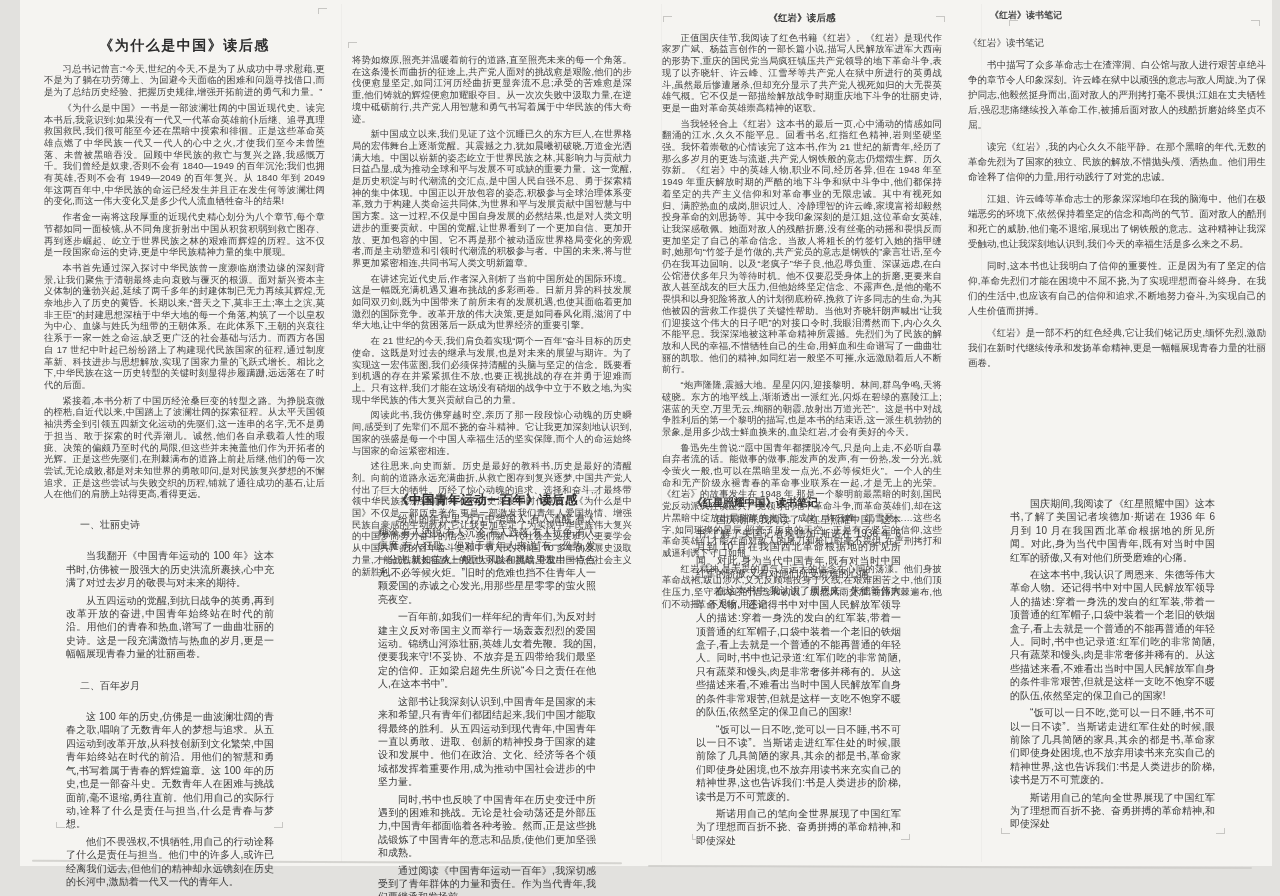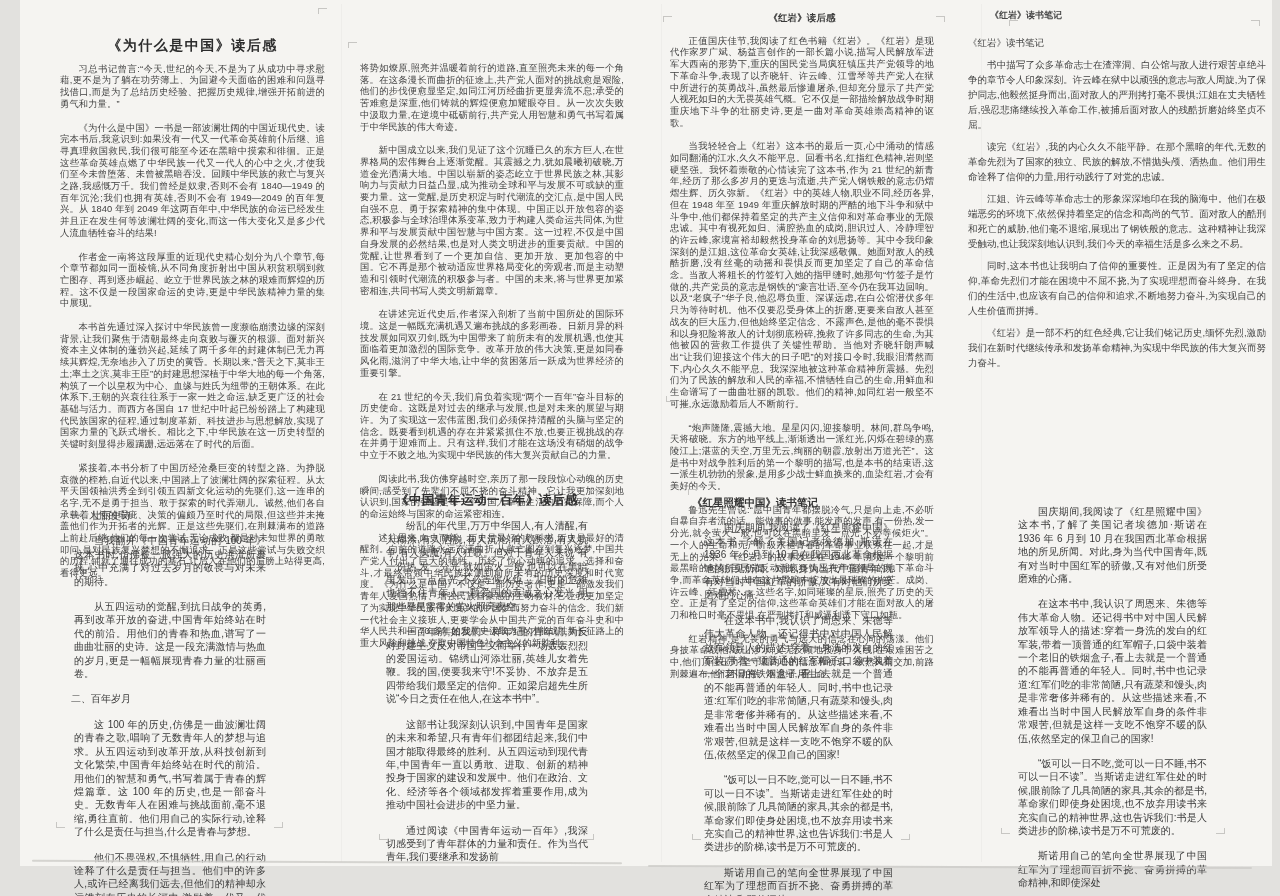--- a/index.html
+++ b/index.html
@@ -9,23 +9,23 @@
     background:#e2e1de;
     font-family:"Liberation Sans","DejaVu Sans",sans-serif;
     color:#3d3d3d;
   }
   .sheet {
     position:absolute; left:20px; top:0; width:1252px; height:866px;
     background:#f5f4f1;
   }
   .seam { position:absolute; top:4px; height:858px; width:1px; background:rgba(120,120,118,0.05); }
   .col { position:absolute; text-align:justify; }
-  .col p.para { text-indent:2em; margin:12px; }
+  .col p.para { text-indent:2em; margin:4px; }
   .col p.cont { text-indent:0; }
-  .col p.heading { text-indent:0; margin:9px; }
+  .col p.heading { text-indent:0; margin:18px; }
   
   .dense { font-size:9.3px; line-height:11.7px; letter-spacing:0.1px; color:#424242; }
   
   .loose { font-size:9.5px; line-height:15px; color:#3f3f3f; }
   .loose p.para, .loose p.heading { margin:0 0 7px 0; }
   
   .medium { font-size:10px; line-height:13.4px; color:#3a3a3a; }
   .title-lg {
     text-align:center; font-weight:bold; font-size:14px; letter-spacing:1.5px;
     color:#2c2c2c; margin-bottom:12px; text-indent:0;
@@ -54,21 +54,21 @@
   .scanline { position:absolute; height:2px; background:rgba(205,204,200,0.8); border-radius:1px; }
 </style>
 </head>
 <body>
 
 <div class="sheet"></div>
 <div class="seam" style="left:341px"></div>
 <div class="seam" style="left:661px"></div>
 <div class="seam" style="left:981px"></div>
 
-<div class="col dense" style="left:48px; top:40px; width:289px;">
+<div class="col dense" style="left:40px; top:40px; width:289px;">
   <p class="title-lg">《为什么是中国》读后感</p>
   <div>
       <p class="para">习总书记曾言:“今天,世纪的今天,不是为了从成功中寻求慰藉,更不是为了躺在功劳簿上、为回避今天面临的困难和问题寻找借口,而是为了总结历史经验、把握历史规律,增强开拓前进的勇气和力量。”</p>
       <p class="para">《为什么是中国》一书是一部波澜壮阔的中国近现代史。读完本书后,我意识到:如果没有一代又一代革命英雄前仆后继、追寻真理救国救民,我们很可能至今还在黑暗中摸索和徘徊。正是这些革命英雄点燃了中华民族一代又一代人的心中之火,才使我们至今未曾堕落、未曾被黑暗吞没。回顾中华民族的救亡与复兴之路,我感慨万千。我们曾经是奴隶,否则不会有 1840—1949 的百年沉沦;我们也拥有英雄,否则不会有 1949—2049 的百年复兴。从 1840 年到 2049 年这两百年中,中华民族的命运已经发生并且正在发生何等波澜壮阔的变化,而这一伟大变化又是多少代人流血牺牲奋斗的结果!</p>
       <p class="para">作者金一南将这段厚重的近现代史精心划分为八个章节,每个章节都如同一面棱镜,从不同角度折射出中国从积贫积弱到救亡图存、再到逐步崛起、屹立于世界民族之林的艰难而辉煌的历程。这不仅是一段国家命运的史诗,更是中华民族精神力量的集中展现。</p>
       <p class="para">本书首先通过深入探讨中华民族曾一度濒临崩溃边缘的深刻背景,让我们聚焦于清朝最终走向衰败与覆灭的根源。面对新兴资本主义体制的蓬勃兴起,延续了两千多年的封建体制已无力再续其辉煌,无奈地步入了历史的黄昏。长期以来,“普天之下,莫非王土;率土之滨,莫非王臣”的封建思想深植于中华大地的每一个角落,构筑了一个以皇权为中心、血缘与姓氏为纽带的王朝体系。在此体系下,王朝的兴衰往往系于一家一姓之命运,缺乏更广泛的社会基础与活力。而西方各国自 17 世纪中叶起已纷纷踏上了构建现代民族国家的征程,通过制度革新、科技进步与思想解放,实现了国家力量的飞跃式增长。相比之下,中华民族在这一历史转型的关键时刻显得步履蹒跚,远远落在了时代的后面。</p>
       <p class="para">紧接着,本书分析了中国历经沧桑巨变的转型之路。为挣脱衰微的桎梏,自近代以来,中国踏上了波澜壮阔的探索征程。从太平天国领袖洪秀全到引领五四新文化运动的先驱们,这一连串的名字,无不是勇于担当、敢于探索的时代弄潮儿。诚然,他们各自承载着人性的瑕疵、决策的偏颇乃至时代的局限,但这些并未掩盖他们作为开拓者的光辉。正是这些先驱们,在荆棘满布的道路上前赴后继,他们的每一次尝试,无论成败,都是对未知世界的勇敢叩问,是对民族复兴梦想的不懈追求。正是这些尝试与失败交织的历程,铺就了通往成功的基石,让后人在他们的肩膀上站得更高,看得更远。</p>
     </div>
 </div>
 
@@ -95,21 +95,21 @@
 </div>
 
 <div class="col loose" style="left:968px; top:8px; width:298px;">
   <p class="header-left">《红岩》读书笔记</p>
   <div>
       <p class="heading">《红岩》读书笔记</p>
       <p class="para">书中描写了众多革命志士在渣滓洞、白公馆与敌人进行艰苦卓绝斗争的章节令人印象深刻。许云峰在狱中以顽强的意志与敌人周旋,为了保护同志,他毅然挺身而出,面对敌人的严刑拷打毫不畏惧;江姐在丈夫牺牲后,强忍悲痛继续投入革命工作,被捕后面对敌人的残酷折磨始终坚贞不屈。</p>
       <p class="para">读完《红岩》,我的内心久久不能平静。在那个黑暗的年代,无数的革命先烈为了国家的独立、民族的解放,不惜抛头颅、洒热血。他们用生命诠释了信仰的力量,用行动践行了对党的忠诚。</p>
       <p class="para">江姐、许云峰等革命志士的形象深深地印在我的脑海中。他们在极端恶劣的环境下,依然保持着坚定的信念和高尚的气节。面对敌人的酷刑和死亡的威胁,他们毫不退缩,展现出了钢铁般的意志。这种精神让我深受触动,也让我深刻地认识到,我们今天的幸福生活是多么来之不易。</p>
       <p class="para">同时,这本书也让我明白了信仰的重要性。正是因为有了坚定的信仰,革命先烈们才能在困境中不屈不挠,为了实现理想而奋斗终身。在我们的生活中,也应该有自己的信仰和追求,不断地努力奋斗,为实现自己的人生价值而拼搏。</p>
-      <p class="para">《红岩》是一部不朽的红色经典,它让我们铭记历史,缅怀先烈,激励我们在新时代继续传承和发扬革命精神,为实现中华民族的伟大复兴而努力奋斗。</p>
+      <p class="para">《红岩》是一部不朽的红色经典,它让我们铭记历史,缅怀先烈,激励我们在新时代继续传承和发扬革命精神,更是一幅幅展现青春力量的壮丽画卷。</p>
     </div>
 </div>
 
 <div class="col medium" style="left:62px; top:500px; width:216px;">
   <div>
       <p class="heading">一、壮丽史诗</p>
       <p class="para">当我翻开《中国青年运动的 100 年》这本书时,仿佛被一股强大的历史洪流所裹挟,心中充满了对过去岁月的敬畏与对未来的期待。</p>
       <p class="para">从五四运动的觉醒,到抗日战争的英勇,再到改革开放的奋进,中国青年始终站在时代的前沿。用他们的青春和热血,谱写了一曲曲壮丽的史诗。这是一段充满激情与热血的岁月,更是一幅幅展现青春力量的壮丽画卷。</p>
       <p class="heading">二、百年岁月</p>
       <p class="para">这 100 年的历史,仿佛是一曲波澜壮阔的青春之歌,唱响了无数青年人的梦想与追求。从五四运动到改革开放,从科技创新到文化繁荣,中国青年始终站在时代的前沿。用他们的智慧和勇气,书写着属于青春的辉煌篇章。这 100 年的历史,也是一部奋斗史。无数青年人在困难与挑战面前,毫不退缩,勇往直前。他们用自己的实际行动,诠释了什么是责任与担当,什么是青春与梦想。</p>
@@ -118,20 +118,21 @@
       <p class="para">作为新时代的青年,我们肩上的责任更加重大。我们要</p>
     </div>
 </div>
 
 <div class="col medium" style="left:374px; top:494px; width:226px;">
   <p class="title-md">《中国青年运动一百年》读后感</p>
   <div>
       <p class="para">纷乱的年代里,万万中华国人,有人清醒,有人糊涂,有人洒脱,有人沉沦,有人跌落,有人抗争,有人疯魔,有人狂歌。但对于青年人来说“有一份热,发一分光,就如萤火一般,也可以在黑暗里发出一点点光,不必等候火炬。”旧时的危难也挡不住青年人一颗爱国的赤诚之心发光,用那些星星零零的萤火照亮夜空。</p>
       <p class="para">一百年前,如我们一样年纪的青年们,为反对封建主义反对帝国主义而举行一场轰轰烈烈的爱国运动。锦绣山河添壮丽,英雄儿女着先鞭。我的国,便要我来守!不妥协、不放弃是五四带给我们最坚定的信仰。正如梁启超先生所说“今日之责任在他人,在这本书中”。</p>
       <p class="para">这部书让我深刻认识到,中国青年是国家的未来和希望,只有青年们都团结起来,我们中国才能取得最终的胜利。从五四运动到现代青年,中国青年一直以勇敢、进取、创新的精神投身于国家的建设和发展中。他们在政治、文化、经济等各个领域都发挥着重要作用,成为推动中国社会进步的中坚力量。</p>
+      <p class="para">同时,书中也反映了中国青年在历史变迁中所遇到的困难和挑战。无论是社会动荡还是外部压力,中国青年都面临着各种考验。然而,正是这些挑战锻炼了中国青年的意志和品质,使他们更加坚强和成熟。</p>
       <p class="para">通过阅读《中国青年运动一百年》,我深切感受到了青年群体的力量和责任。作为当代青年,我们要继承和发扬前</p>
     </div>
 </div>
 
 <div class="col medium" style="left:692px; top:496px; width:213px;">
   <p class="title-sm">《红星照耀中国》读书笔记</p>
   <div>
       <p class="para">国庆期间,我阅读了《红星照耀中国》这本书,了解了美国记者埃德加·斯诺在 1936 年 6 月到 10 月在我国西北革命根据地的所见所闻。对此,身为当代中国青年,既有对当时中国红军的骄傲,又有对他们所受磨难的心痛。</p>
       <p class="para">在这本书中,我认识了周恩来、朱德等伟大革命人物。还记得书中对中国人民解放军领导人的描述:穿着一身洗的发白的红军装,带着一顶普通的红军帽子,口袋中装着一个老旧的铁烟盒子,看上去就是一个普通的不能再普通的年轻人。同时,书中也记录道:红军们吃的非常简陋,只有蔬菜和馒头,肉是非常奢侈并稀有的。从这些描述来看,不难看出当时中国人民解放军自身的条件非常艰苦,但就是这样一支吃不饱穿不暖的队伍,依然坚定的保卫自己的国家!</p>
       <p class="para">“饭可以一日不吃,觉可以一日不睡,书不可以一日不读”。当斯诺走进红军住处的时候,眼前除了几具简陋的家具,其余的都是书,革命家们即使身处困境,也不放弃用读书来充实自己的精神世界,这也告诉我们:书是人类进步的阶梯,读书是万不可荒废的。</p>

